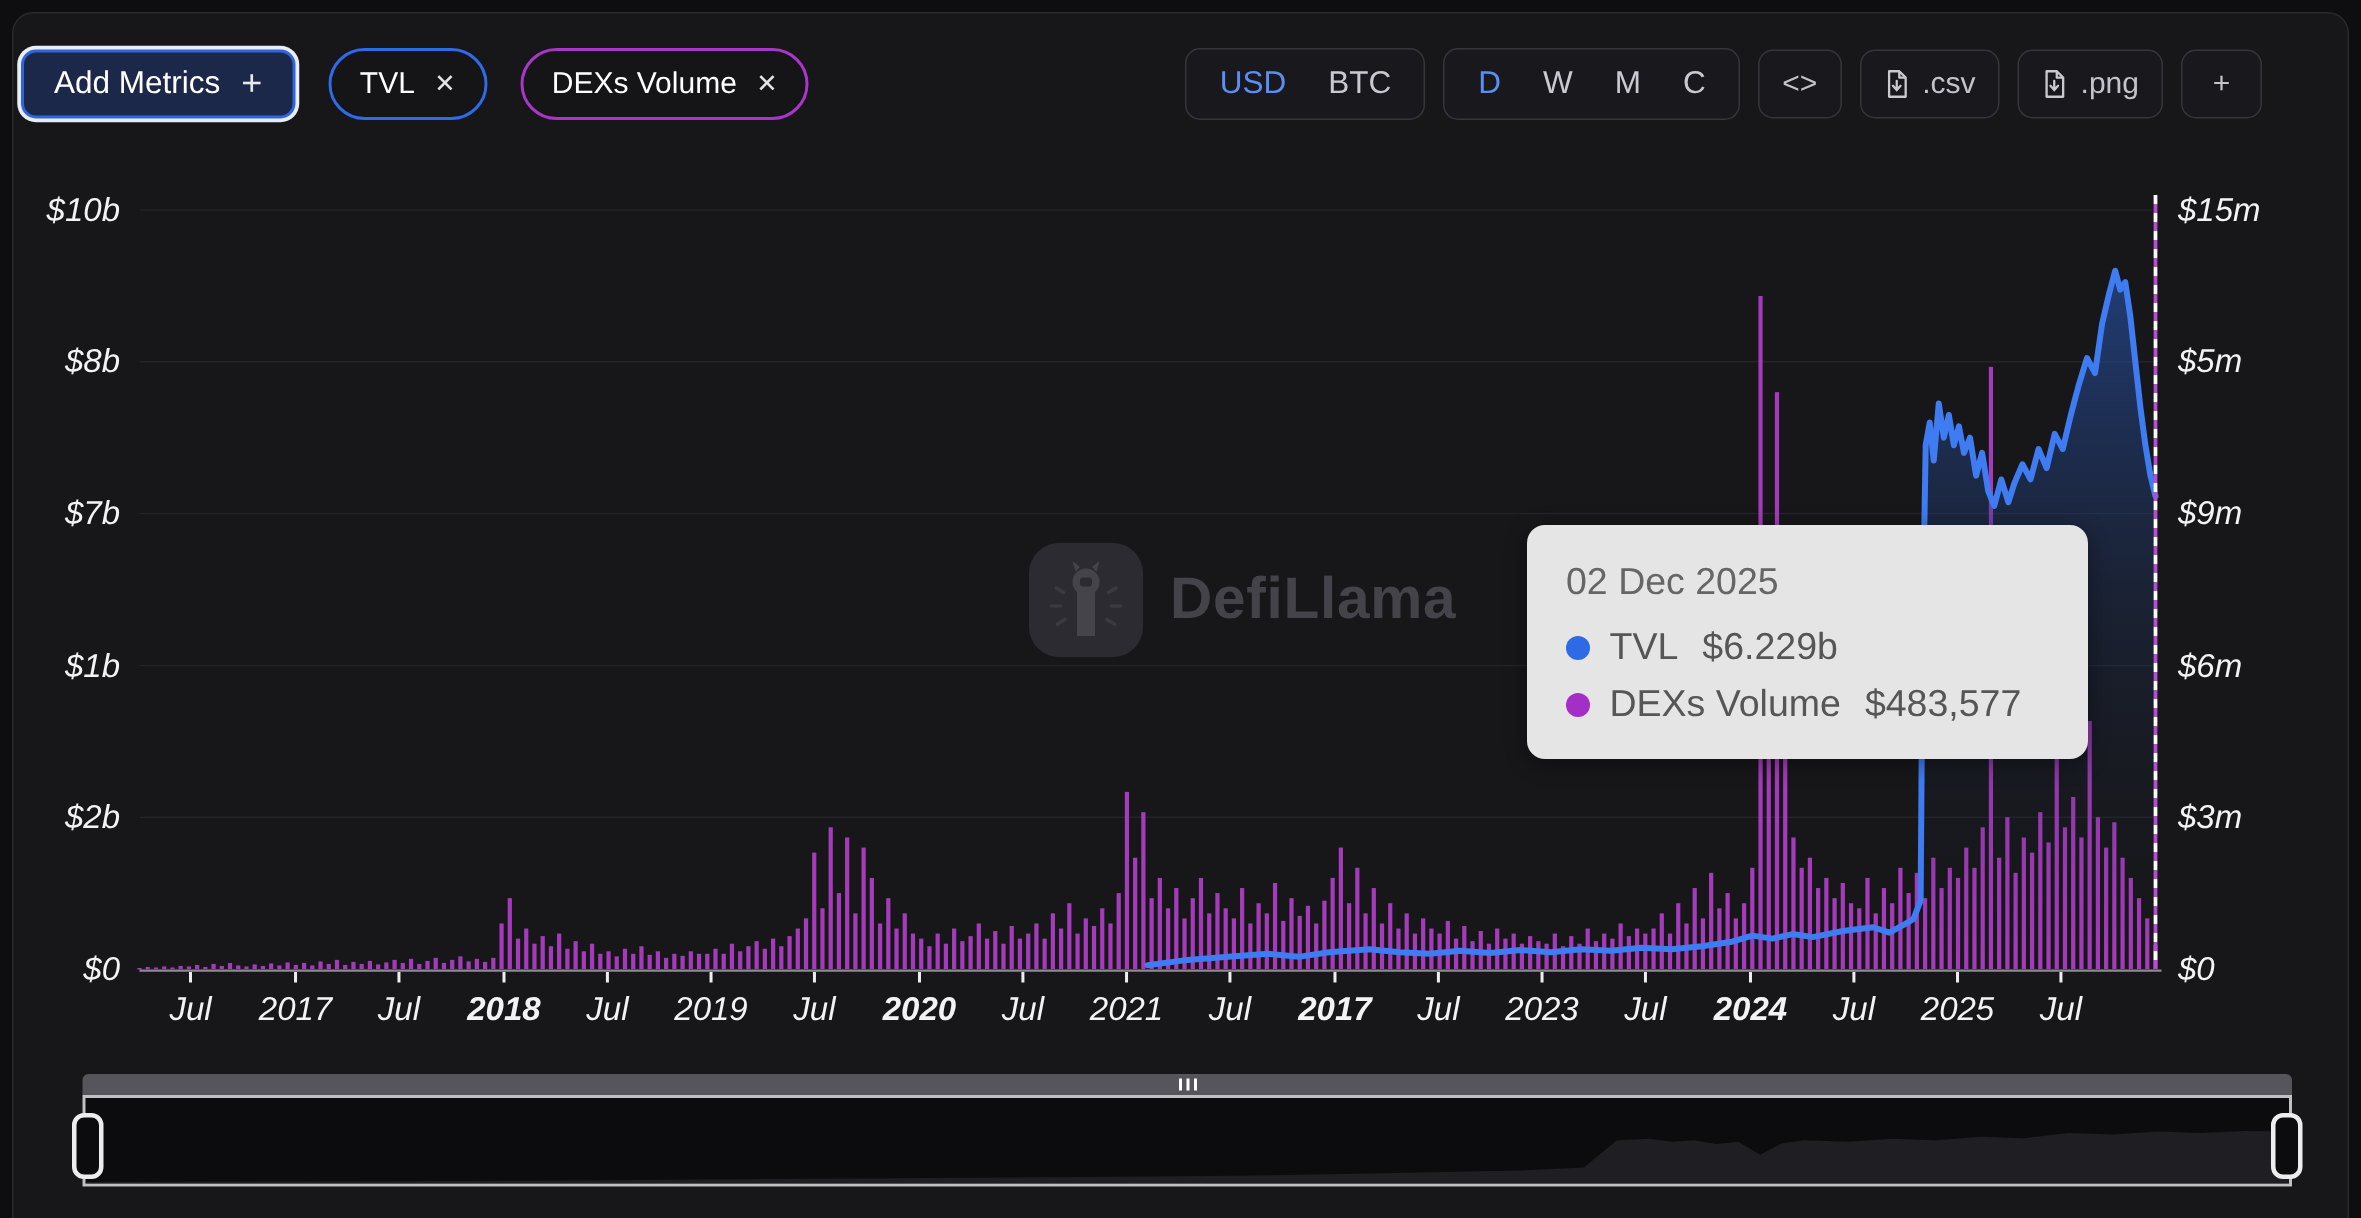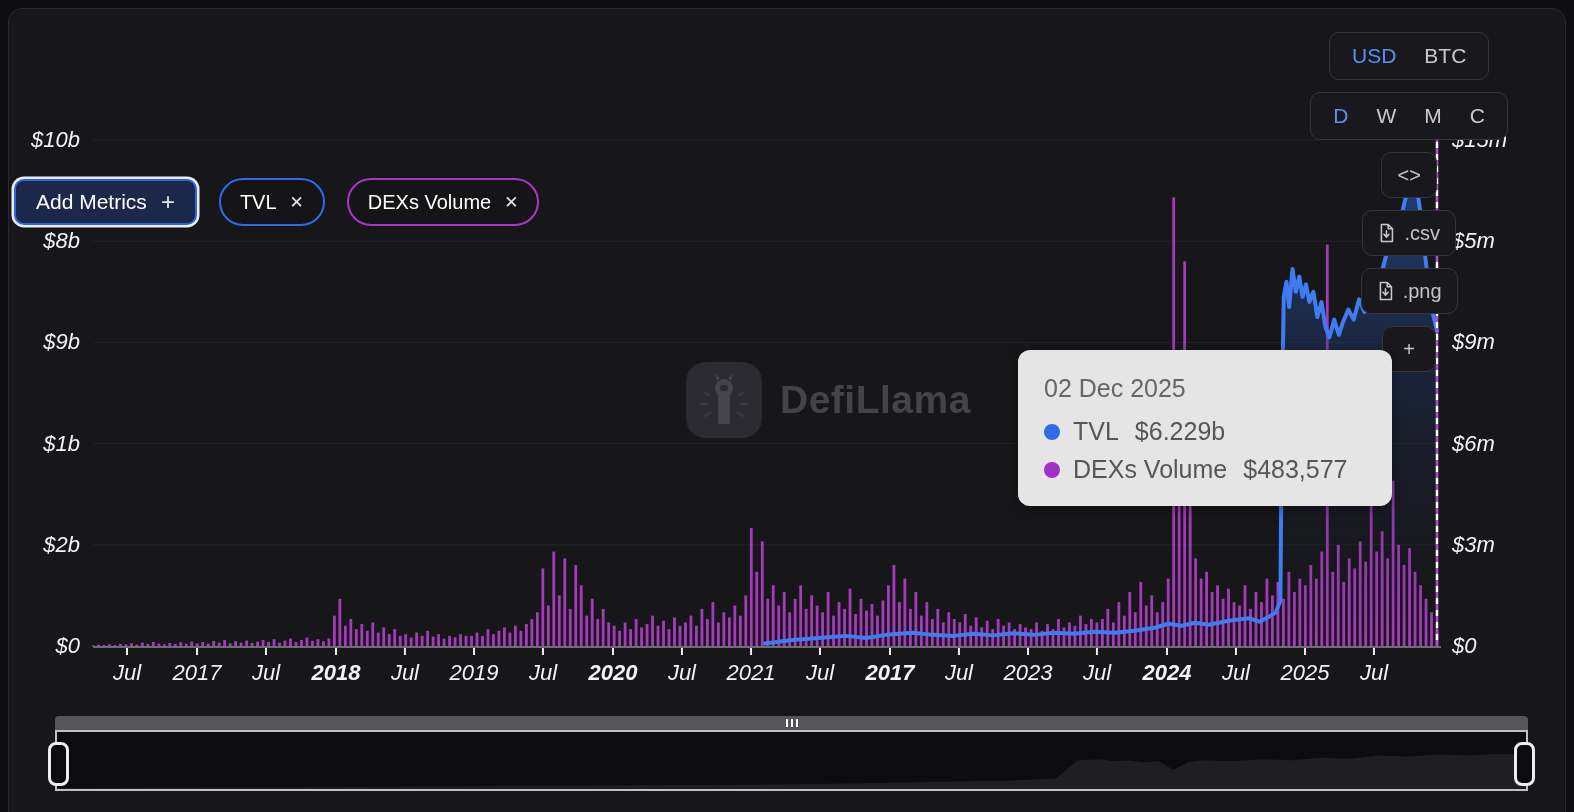--- a/index.html
+++ b/index.html
@@ -2,21 +2,21 @@
 <html><head>
 <meta charset="utf-8">
 <style>
   html,body{margin:0;padding:0;background:#0e0e11;width:1574px;height:812px;overflow:hidden;
     font-family:"Liberation Sans","DejaVu Sans",sans-serif;color:#f2f2f4;}
   .panel{position:absolute;left:8px;top:8px;width:1556px;height:830px;background:#17171a;
     border:1px solid #2a2a2e;border-radius:14px;}
   
   .toolbar{position:absolute;left:14px;top:32px;width:1546px;display:flex;align-items:center;z-index:5;}
   .tb-left{display:flex;align-items:center;gap:22px;}
-  .tb-right{margin-left:auto;display:flex;align-items:center;gap:12px;padding-right:52px;flex-direction:column;}
+  .tb-right{margin-left:auto;display:flex;align-items:center;gap:12px;padding-right:52px;}
   .btn-add{display:flex;align-items:center;gap:14px;height:46px;padding:0 20px;background:#1c2849;
     border:2px solid #2f65dd;box-shadow:0 0 0 2.5px #e9edf8;border-radius:10px;color:#fff;
     font-size:21px;cursor:pointer;font-family:inherit;}
   .btn-add .plus{font-size:24px;font-weight:400;color:#e8e8ec;}
   .pill{display:flex;align-items:center;gap:13px;height:44px;padding:0 19px;border:2.5px solid #888;
     border-radius:999px;background:rgba(20,20,24,.6);font-size:20px;color:#fff;cursor:pointer;}
   .pill .x{font-size:17px;color:#e4e4e8;cursor:pointer;}
   .group{display:flex;align-items:center;height:46px;border:1px solid #35353b;border-radius:10px;
     background:#19191d;padding:0 22px;gap:28px;font-size:21px;color:#c9c9cf;}
   .group .opt{cursor:pointer;}
@@ -363,21 +363,21 @@
       <rect x="1095.9679999999998" y="648" width="2" height="7" fill="#eee"></rect>
       <rect x="1165.9904000000001" y="648" width="2" height="7" fill="#eee"></rect>
       <rect x="1234.9376" y="648" width="2" height="7" fill="#eee"></rect>
       <rect x="1304.0192" y="648" width="2" height="7" fill="#eee"></rect>
       <rect x="1372.9664" y="648" width="2" height="7" fill="#eee"></rect>
     </svg>
 </div>
 <div id="axis-layer">
     <div class="ylab left" style="left: 8px; top: 127px;">$10b</div>
     <div class="ylab left" style="left: 8px; top: 228.2px;">$8b</div>
-    <div class="ylab left" style="left: 8px; top: 329.4px;">$9b</div>
+    <div class="ylab left" style="left: 8px; top: 329.4px;">$7b</div>
     <div class="ylab left" style="left: 8px; top: 430.6px;">$1b</div>
     <div class="ylab left" style="left: 8px; top: 531.8px;">$2b</div>
     <div class="ylab left" style="left: 8px; top: 633px;">$0</div>
     <div class="ylab" style="left: 1452px; top: 127px;">$15m</div>
     <div class="ylab" style="left: 1452px; top: 228.2px;">$5m</div>
     <div class="ylab" style="left: 1452px; top: 329.4px;">$9m</div>
     <div class="ylab" style="left: 1452px; top: 430.6px;">$6m</div>
     <div class="ylab" style="left: 1452px; top: 531.8px;">$3m</div>
     <div class="ylab" style="left: 1452px; top: 633px;">$0</div>
     <div class="xlab" style="left: 82.0032px;">Jul</div>

